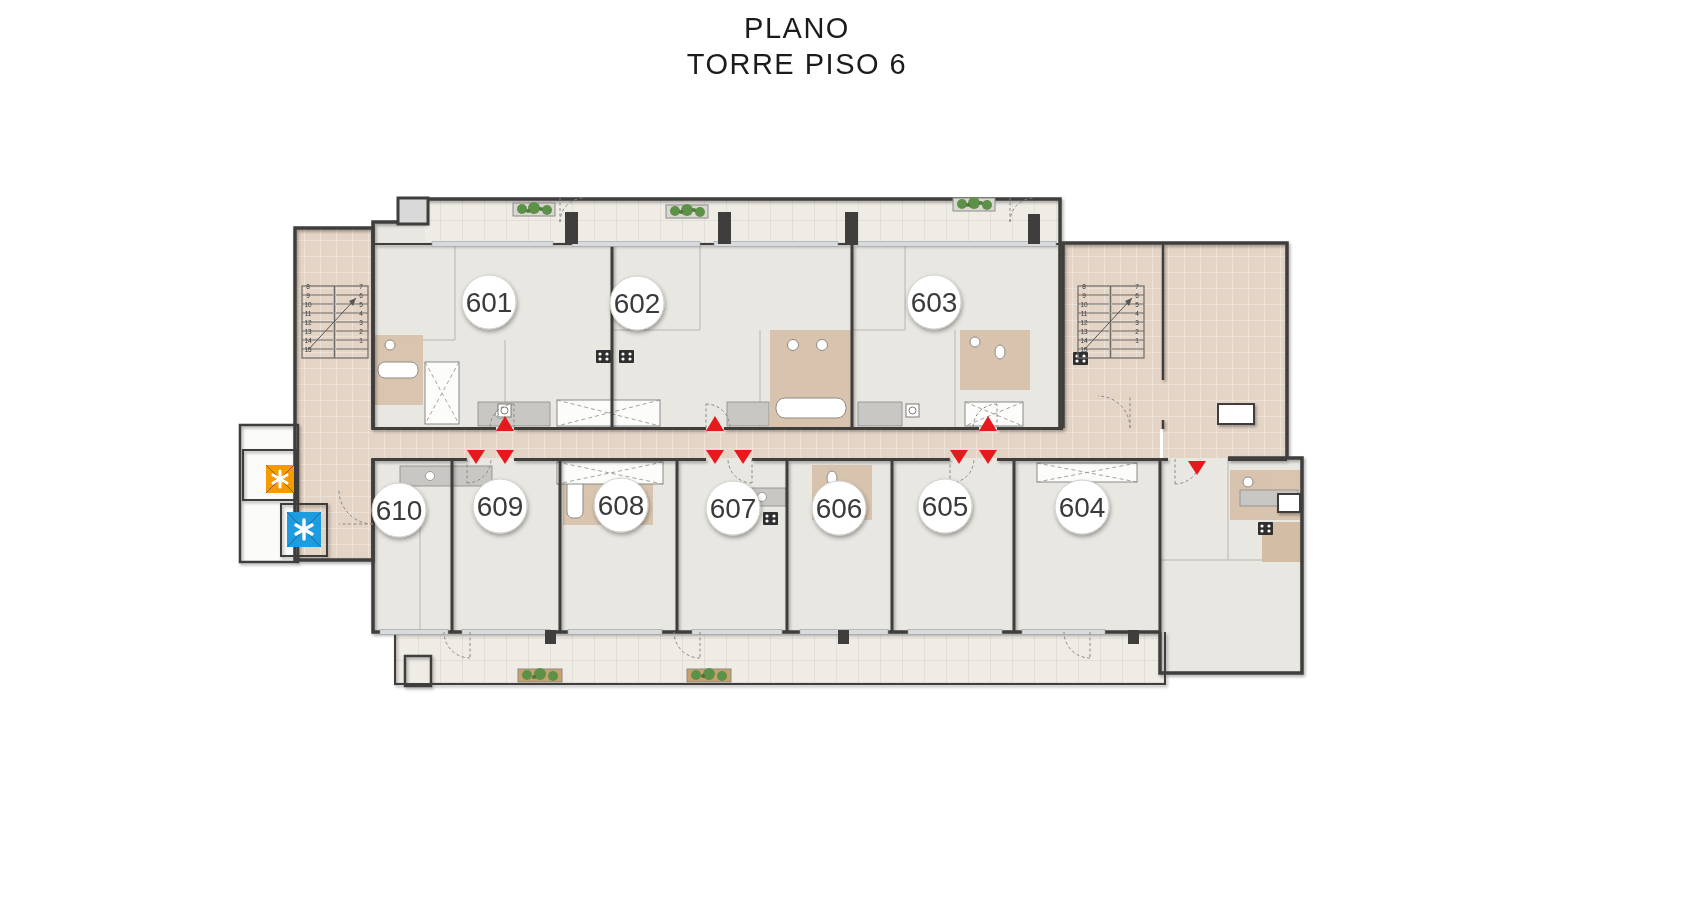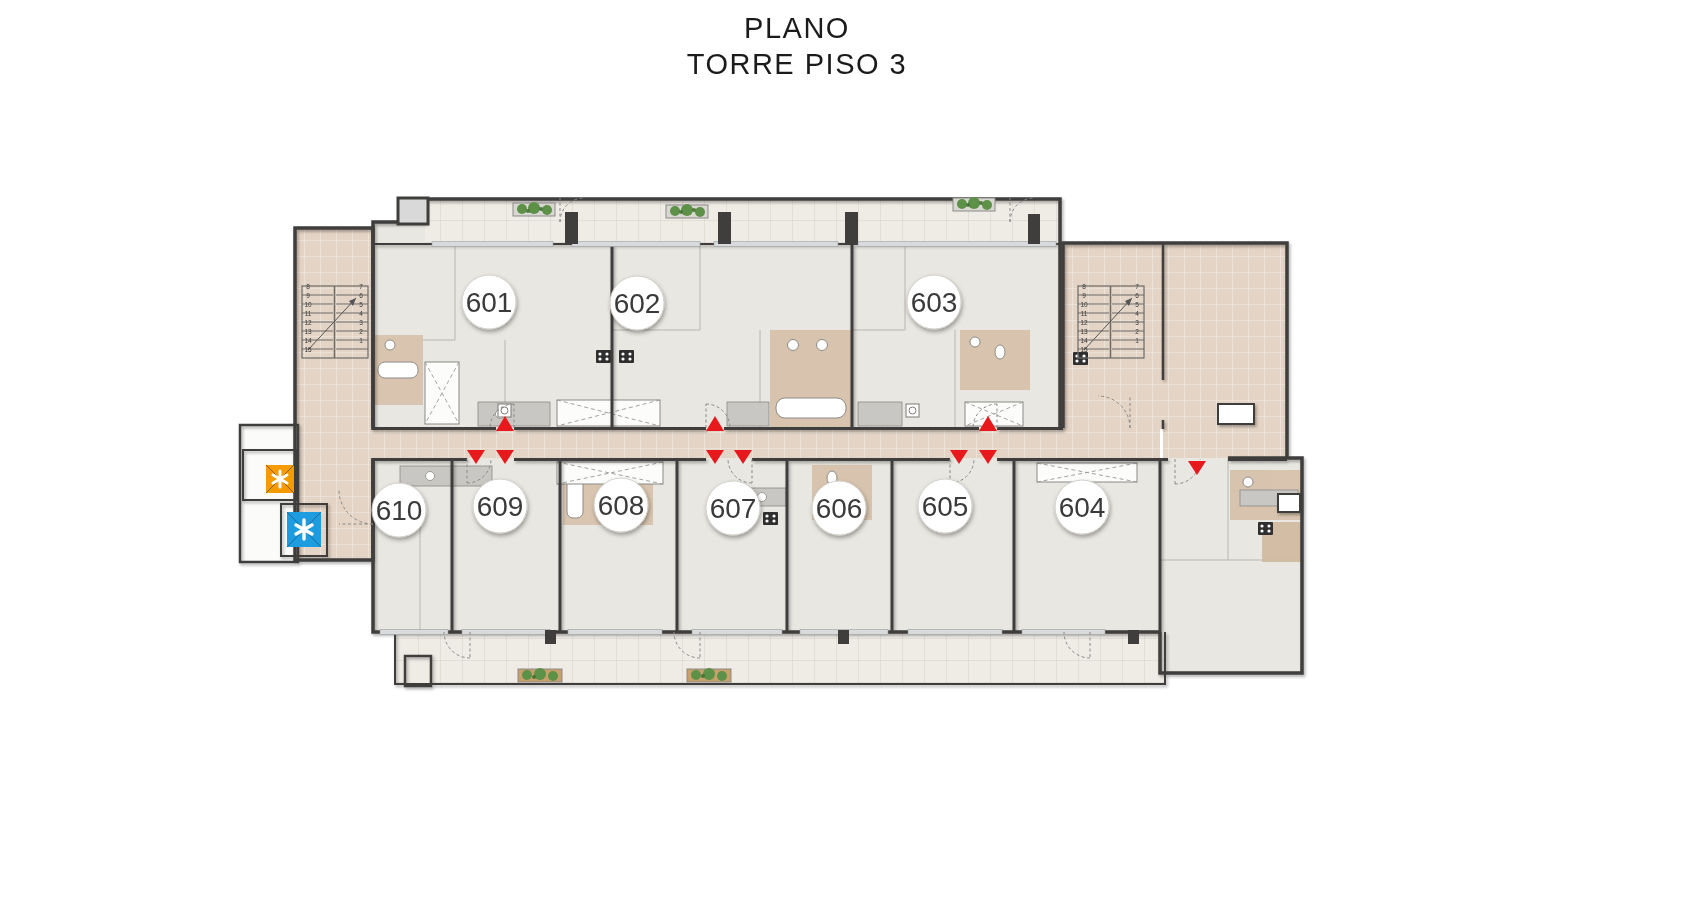--- a/index.html
+++ b/index.html
@@ -11,21 +11,21 @@
   .stair-nums{position:absolute;color:#3a3a3a;font-size:6.5px;line-height:8.95px;
               white-space:pre-line;text-align:center;width:12px;}
 </style>
 </head>
 <body>
 
 <div class="stage">
 
   <div class="title">
     <div>PLANO</div>
-    <div>TORRE PISO 3</div>
+    <div>TORRE PISO 6</div>
   </div>
 
   <svg class="plan-svg" width="1701" height="900" viewBox="0 0 1701 900">
     <defs>
       <pattern id="tileC" width="16" height="16" patternUnits="userSpaceOnUse">
         <path d="M16,0 H0 V16" fill="none" stroke="rgba(255,255,255,0.55)" stroke-width="1.2"></path>
       </pattern>
       <pattern id="tileB" width="22" height="22" patternUnits="userSpaceOnUse">
         <path d="M22,0 H0 V22" fill="none" stroke="rgba(160,152,140,0.30)" stroke-width="1"></path>
       </pattern>

